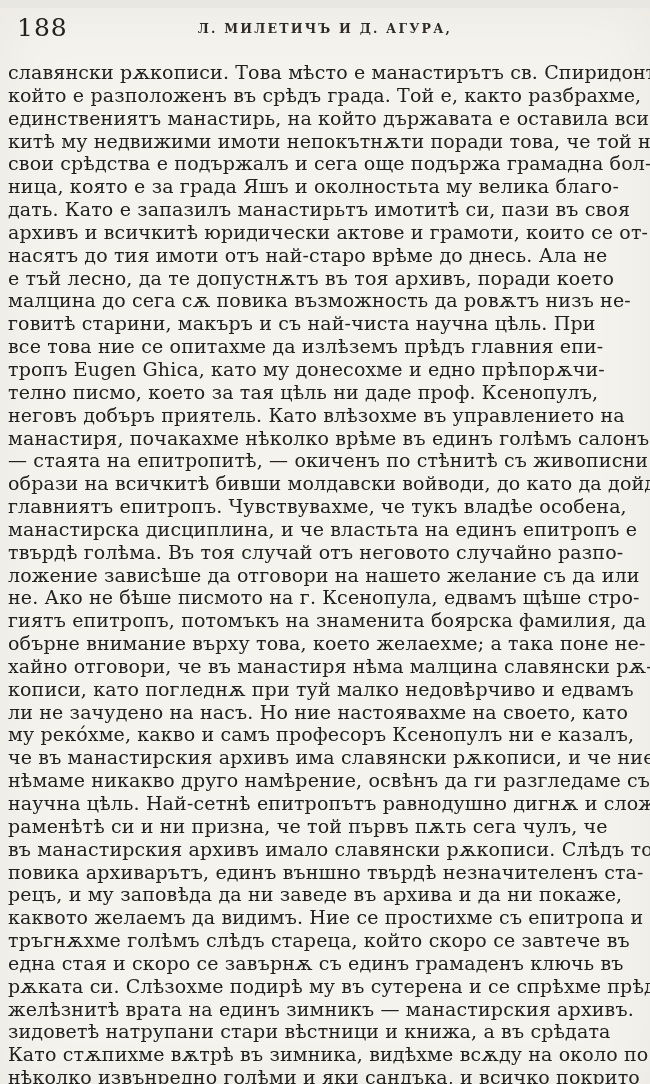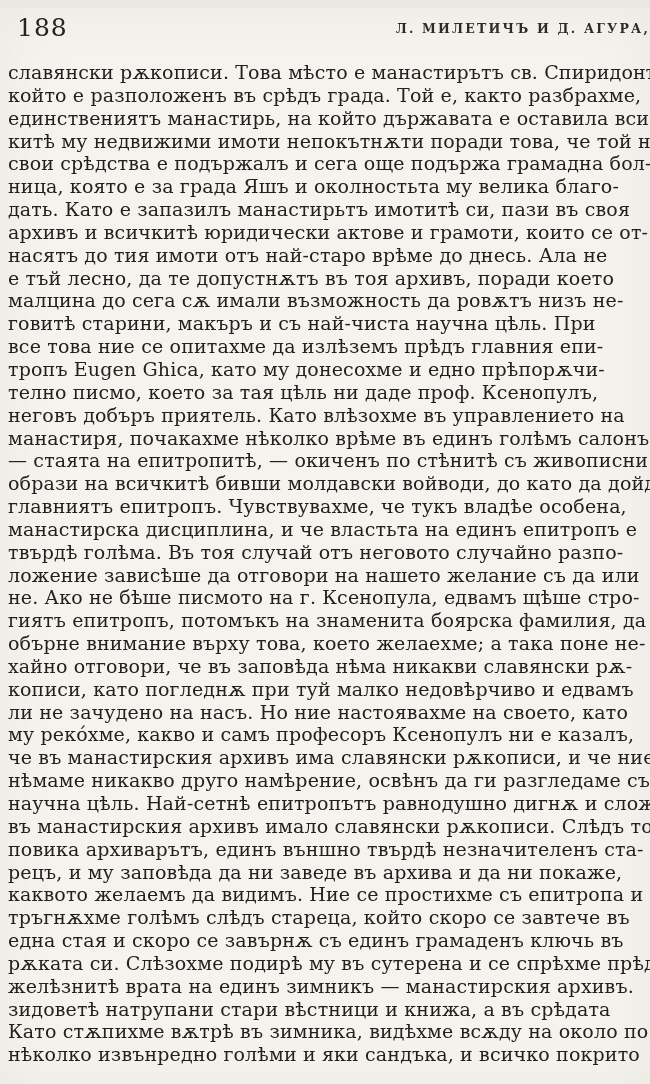--- a/index.html
+++ b/index.html
@@ -31,21 +31,21 @@
     top: 1px;
     font-size: 25px;
     letter-spacing: 1px;
     color: #26231f;
   }
   .head-title {
     position: absolute;
     left: 0;
     right: 0;
     top: 9px;
-    text-align: right;
+    text-align: center;
     font-size: 12.5px;
     font-weight: bold;
     letter-spacing: 2.2px;
     color: #2e2b27;
   }
   .body-text {
     position: absolute;
     top: 53px;
     left: 8px;
     right: 9px;
@@ -79,43 +79,44 @@
       <div class="text-line">славянски рѫкописи. Това мѣсто е манастирътъ св. Спиридонъ,</div>
       <div class="text-line">който е разположенъ въ срѣдъ града. Той е, както разбрахме,</div>
       <div class="text-line">единствениятъ манастирь, на който държавата е оставила всич-</div>
       <div class="text-line">китѣ му недвижими имоти непокътнѫти поради това, че той на</div>
       <div class="text-line">свои срѣдства е подържалъ и сега още подържа грамадна бол-</div>
       <div class="text-line">ница, която е за града Яшъ и околностьта му велика благо-</div>
       <div class="text-line">дать. Като е запазилъ манастирьтъ имотитѣ си, пази въ своя</div>
       <div class="text-line">архивъ и всичкитѣ юридически актове и грамоти, които се от-</div>
       <div class="text-line">насятъ до тия имоти отъ най-старо врѣме до днесь. Ала не</div>
       <div class="text-line">е тъй лесно, да те допустнѫтъ въ тоя архивъ, поради което</div>
-      <div class="text-line">малцина до сега сѫ имали възможность да ровѫтъ низъ не-</div>
+      <div class="text-line">малцина до сега сѫ повика възможность да ровѫтъ низъ не-</div>
       <div class="text-line">говитѣ старини, макъръ и съ най-чиста научна цѣль. При</div>
       <div class="text-line">все това ние се опитахме да излѣземъ прѣдъ главния епи-</div>
       <div class="text-line">тропъ Eugen Ghica, като му донесохме и едно прѣпорѫчи-</div>
       <div class="text-line">телно писмо, което за тая цѣль ни даде проф. Ксенопулъ,</div>
       <div class="text-line">неговъ добъръ приятель. Като влѣзохме въ управлението на</div>
       <div class="text-line">манастиря, почакахме нѣколко врѣме въ единъ голѣмъ салонъ,</div>
       <div class="text-line">— стаята на епитропитѣ, — окиченъ по стѣнитѣ съ живописни</div>
       <div class="text-line">образи на всичкитѣ бивши молдавски войводи, до като да дойде</div>
       <div class="text-line">главниятъ епитропъ. Чувствувахме, че тукъ владѣе особена,</div>
       <div class="text-line">манастирска дисциплина, и че властьта на единъ епитропъ е</div>
       <div class="text-line">твърдѣ голѣма. Въ тоя случай отъ неговото случайно разпо-</div>
       <div class="text-line">ложение зависѣше да отговори на нашето желание съ да или</div>
       <div class="text-line">не. Ако не бѣше писмото на г. Ксенопула, едвамъ щѣше стро-</div>
       <div class="text-line">гиятъ епитропъ, потомъкъ на знаменита боярска фамилия, да</div>
       <div class="text-line">обърне внимание върху това, което желаехме; а така поне не-</div>
-      <div class="text-line">хайно отговори, че въ заповѣда нѣма никакви славянски рѫ-</div>
+      <div class="text-line">хайно отговори, че въ манастиря нѣма малцина славянски рѫ-</div>
       <div class="text-line">кописи, като погледнѫ при туй малко недовѣрчиво и едвамъ</div>
       <div class="text-line">ли не зачудено на насъ. Но ние настоявахме на своето, като</div>
       <div class="text-line">му реко́хме, какво и самъ професоръ Ксенопулъ ни е казалъ,</div>
       <div class="text-line">че въ манастирския архивъ има славянски рѫкописи, и че ние</div>
       <div class="text-line">нѣмаме никакво друго намѣрение, освѣнъ да ги разгледаме съ</div>
       <div class="text-line">научна цѣль. Най-сетнѣ епитропътъ равнодушно дигнѫ и сложи</div>
+      <div class="text-line">раменѣтѣ си и ни призна, че той първъ пѫть сега чулъ, че</div>
       <div class="text-line">въ манастирския архивъ имало славянски рѫкописи. Слѣдъ това</div>
       <div class="text-line">повика архиварътъ, единъ външно твърдѣ незначителенъ ста-</div>
       <div class="text-line">рецъ, и му заповѣда да ни заведе въ архива и да ни покаже,</div>
       <div class="text-line">каквото желаемъ да видимъ. Ние се простихме съ епитропа и</div>
       <div class="text-line">тръгнѫхме голѣмъ слѣдъ стареца, който скоро се завтече въ</div>
       <div class="text-line">една стая и скоро се завърнѫ съ единъ грамаденъ ключь въ</div>
       <div class="text-line">рѫката си. Слѣзохме подирѣ му въ сутерена и се спрѣхме прѣдъ</div>
       <div class="text-line">желѣзнитѣ врата на единъ зимникъ — манастирския архивъ.</div>
       <div class="text-line">зидоветѣ натрупани стари вѣстници и книжа, а въ срѣдата</div>
       <div class="text-line">Като стѫпихме вѫтрѣ въ зимника, видѣхме всѫду на около по</div>

